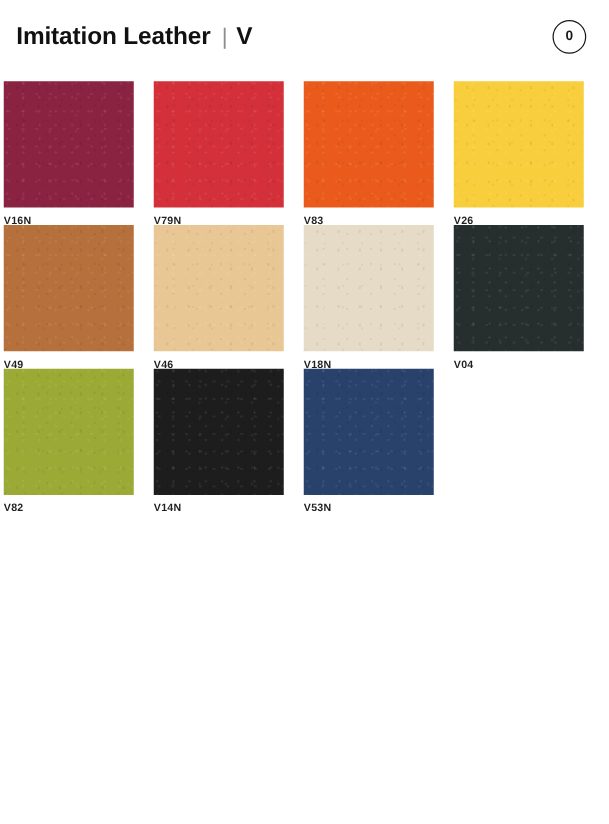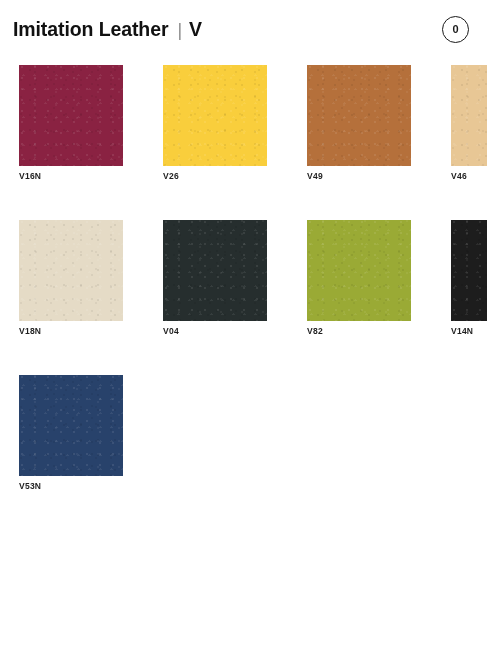--- a/index.html
+++ b/index.html
@@ -65,29 +65,28 @@
     font-weight: bold;
     color: #1a1a1a;
     box-sizing: border-box;
     margin-right: 5px;
     cursor: pointer;
   }
 
   
   .swatch-grid {
     position: absolute;
-    left: 19px;
+    left: 3px;
     top: 65px;
     width: 462px;
     display: grid;
     grid-template-columns: repeat(4, 104px);
     grid-auto-rows: 115px;
     column-gap: 16px;
     row-gap: 0px;
-    gap: 40px;
   }
   .swatch-cell {
     position: relative;
     display: flex;
     flex-direction: column;
   }
   .swatch-cell.span2 {
     grid-column: span 2;
     grid-row: span 2;
   }
@@ -141,20 +140,28 @@
   </div>
   <div class="count-badge">0</div>
 </div>
 
 <div class="swatch-grid" id="swatch-grid">
     <div class="swatch-cell">
       <div class="swatch-chip" style="background-color: rgb(138, 34, 66);"></div>
       <div class="swatch-label">V16N</div>
     </div>
     <div class="swatch-cell">
+      <div class="swatch-chip" style="background-color: rgb(211, 48, 58);"></div>
+      <div class="swatch-label">V79N</div>
+    </div>
+    <div class="swatch-cell">
+      <div class="swatch-chip" style="background-color: rgb(234, 91, 27);"></div>
+      <div class="swatch-label">V83</div>
+    </div>
+    <div class="swatch-cell">
       <div class="swatch-chip" style="background-color: rgb(249, 206, 60);"></div>
       <div class="swatch-label">V26</div>
     </div>
     <div class="swatch-cell">
       <div class="swatch-chip" style="background-color: rgb(181, 112, 59);"></div>
       <div class="swatch-label">V49</div>
     </div>
     <div class="swatch-cell">
       <div class="swatch-chip" style="background-color: rgb(232, 199, 149);"></div>
       <div class="swatch-label">V46</div>

